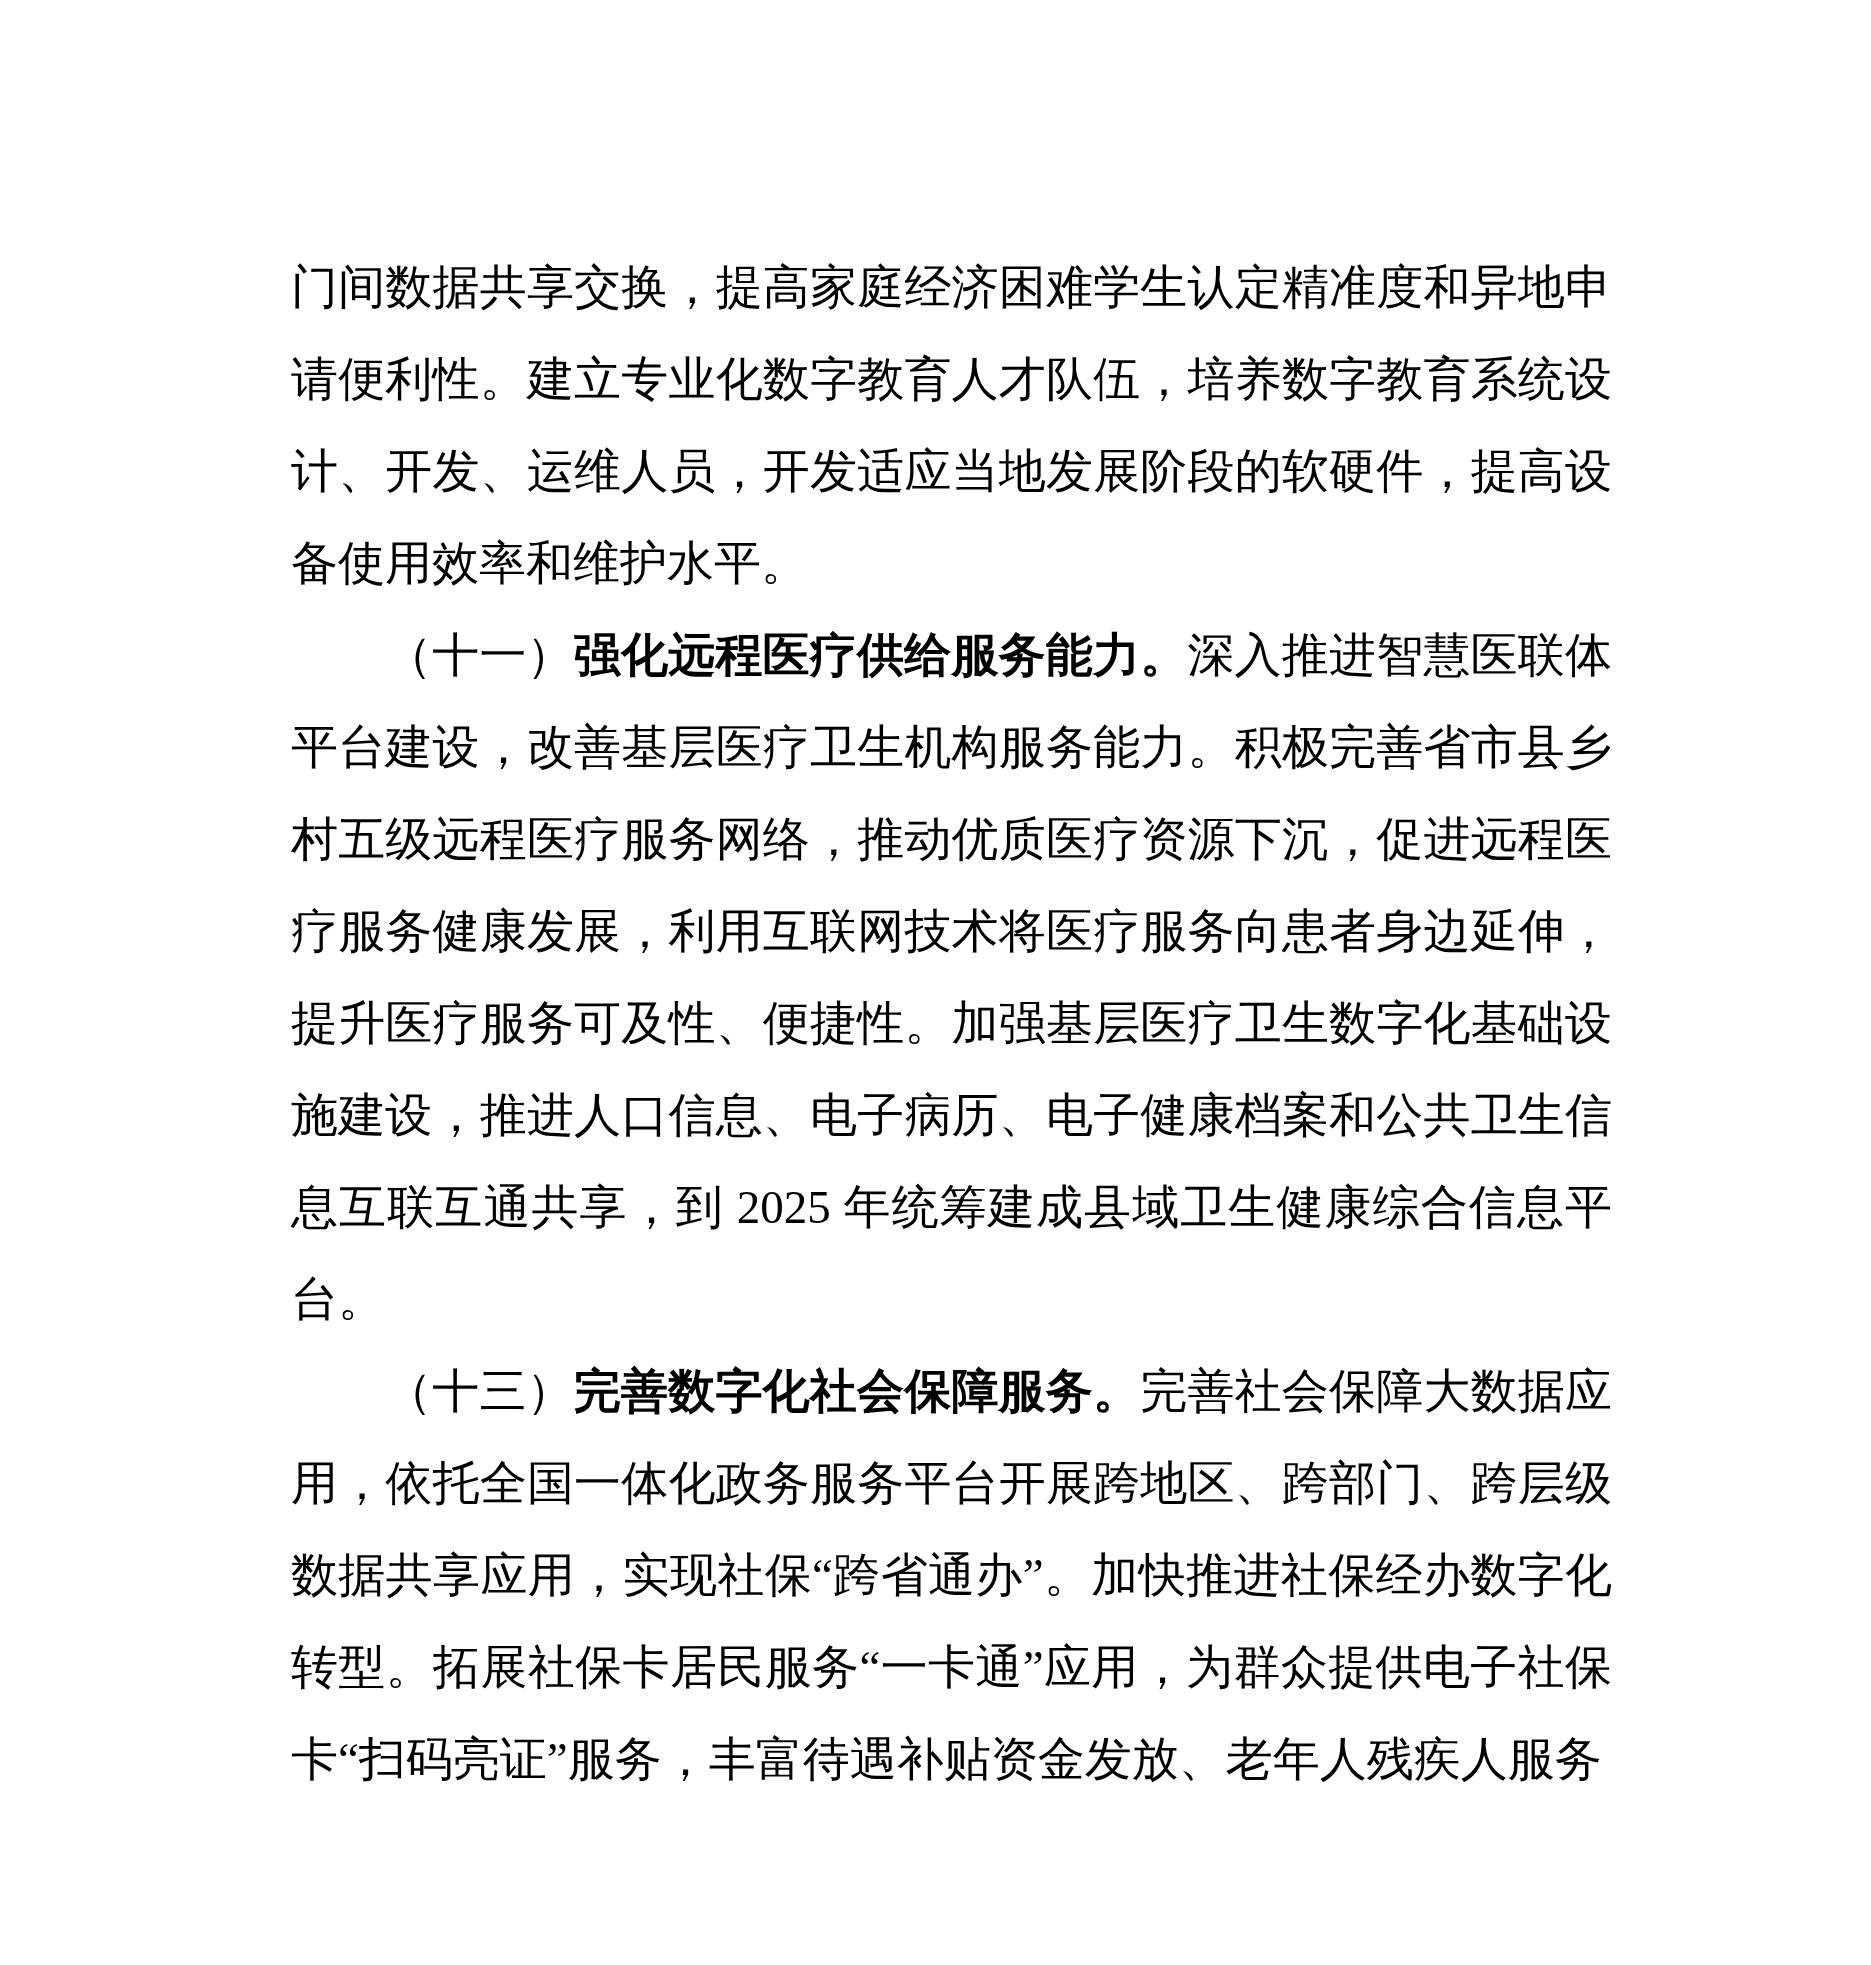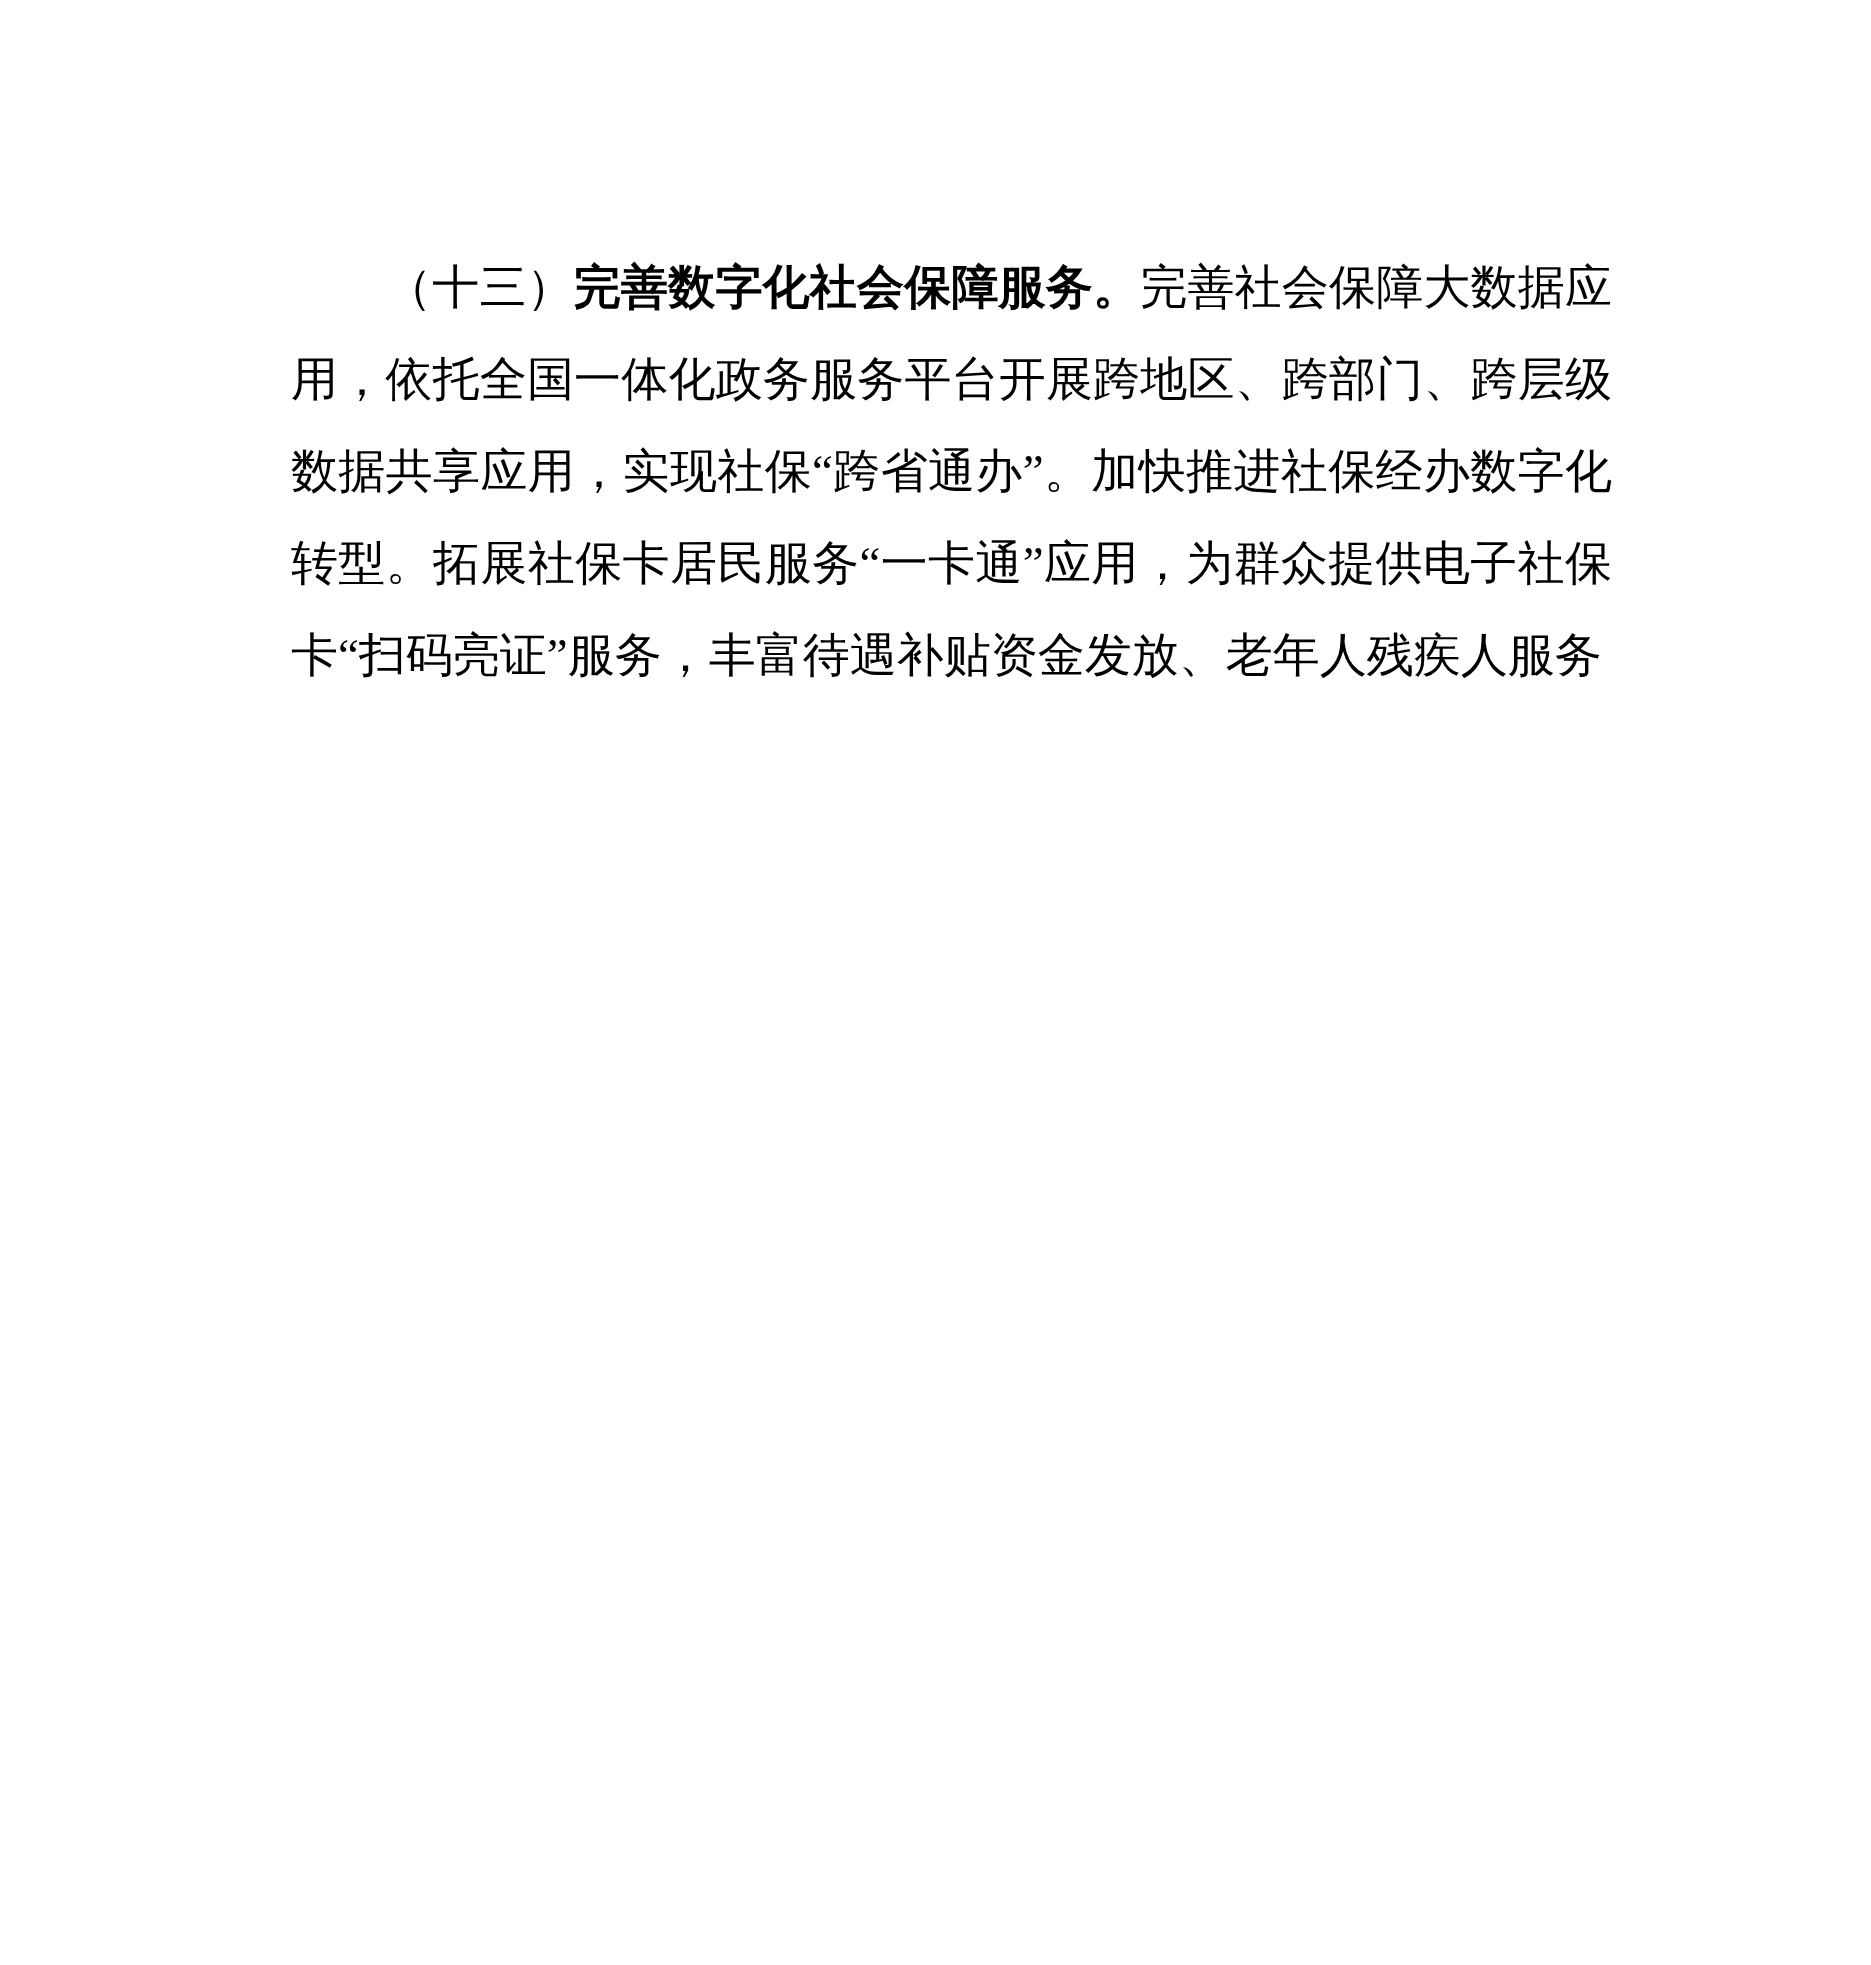--- a/index.html
+++ b/index.html
@@ -36,20 +36,22 @@
   .section-heading {
     font-weight: bold;
   }
 </style>
 </head>
 <body>
 
 <div class="page">
   <div class="text-block">
 
+    <p class="para"><span>门间数据共享交换，提高家庭经济困难学生认定精准度和异地申请便利性。建立专业化数字教育人才队伍，培养数字教育系统设计、开发、运维人员，开发适应当地发展阶段的软硬件，提高设备使用效率和维护水平。</span></p>
 
+    <p class="para indent"><span class="section-number">（十一）</span><span class="section-heading">强化远程医疗供给服务能力。</span><span>深入推进智慧医联体平台建设，改善基层医疗卫生机构服务能力。积极完善省市县乡村五级远程医疗服务网络，推动优质医疗资源下沉，促进远程医疗服务健康发展，利用互联网技术将医疗服务向患者身边延伸，提升医疗服务可及性、便捷性。加强基层医疗卫生数字化基础设施建设，推进人口信息、电子病历、电子健康档案和公共卫生信息互联互通共享，到 2025 年统筹建成县域卫生健康综合信息平台。</span></p>
 
 
     <p class="para indent"><span class="section-number">（十三）</span><span class="section-heading">完善数字化社会保障服务。</span><span>完善社会保障大数据应用，依托全国一体化政务服务平台开展跨地区、跨部门、跨层级数据共享应用，实现社保“跨省通办”。加快推进社保经办数字化转型。拓展社保卡居民服务“一卡通”应用，为群众提供电子社保卡“扫码亮证”服务，丰富待遇补贴资金发放、老年人残疾人服务</span></p>
 
   </div>
 </div>
 
 
 </body></html>

